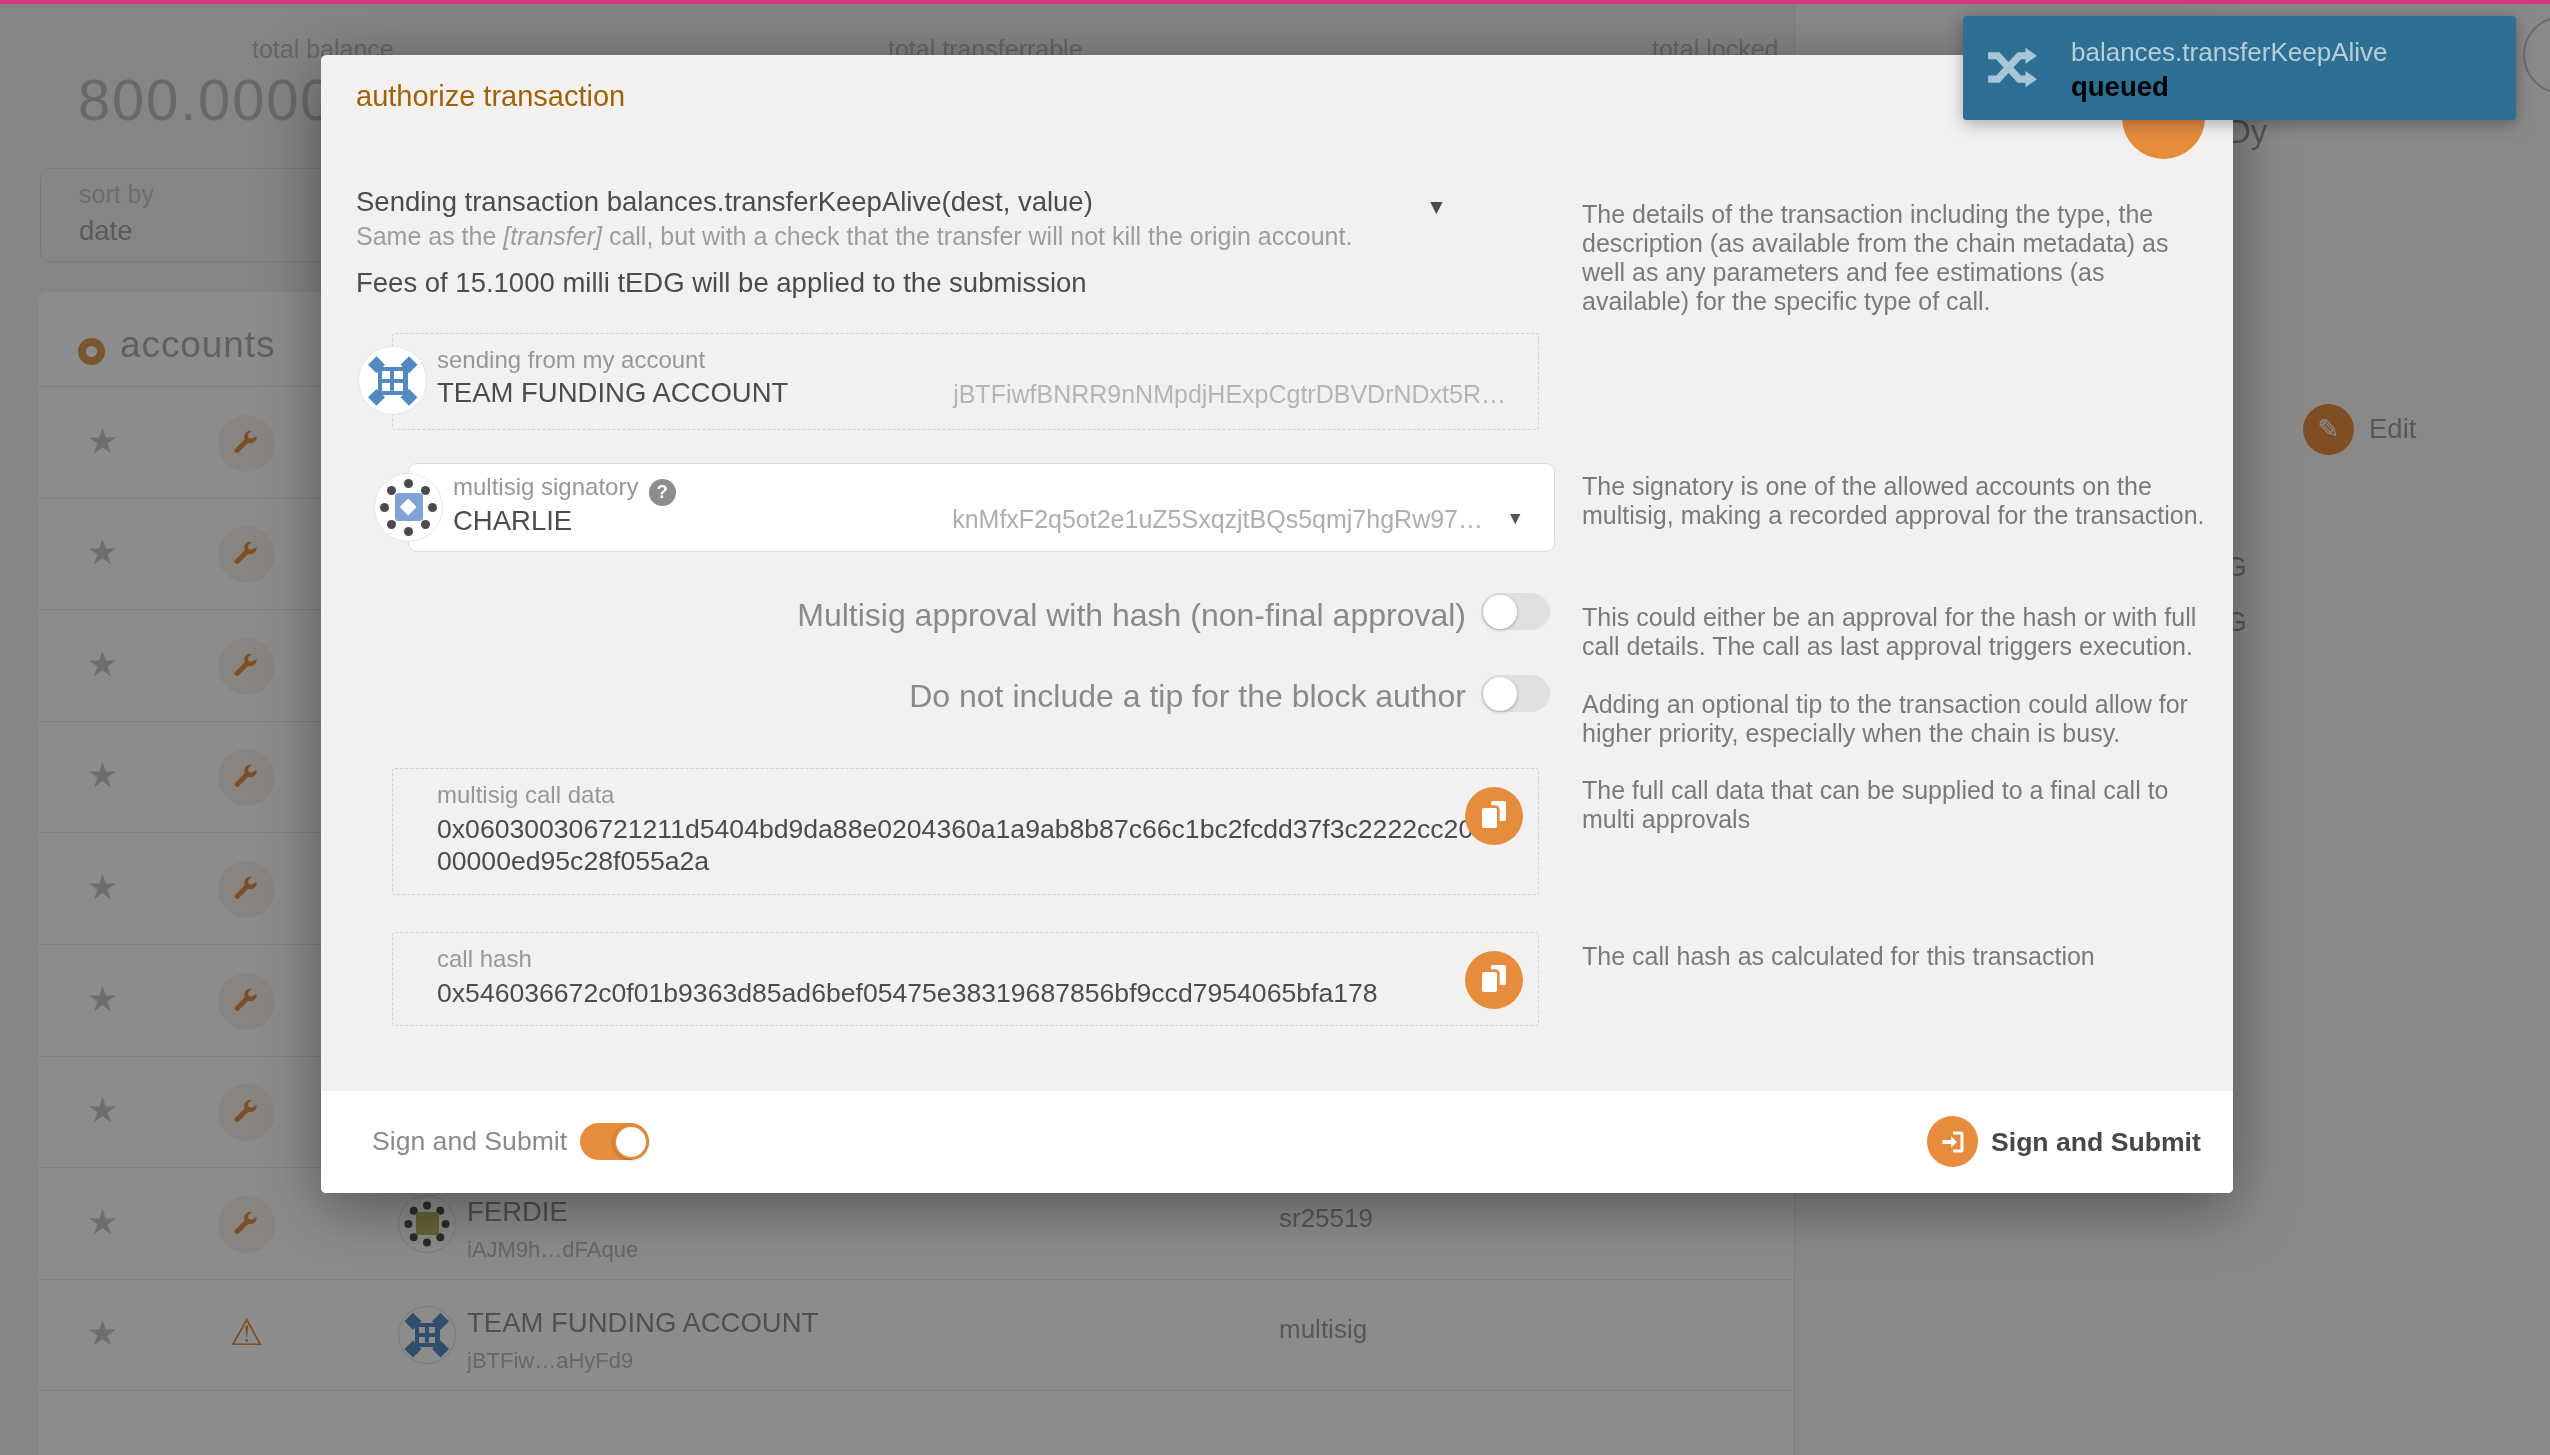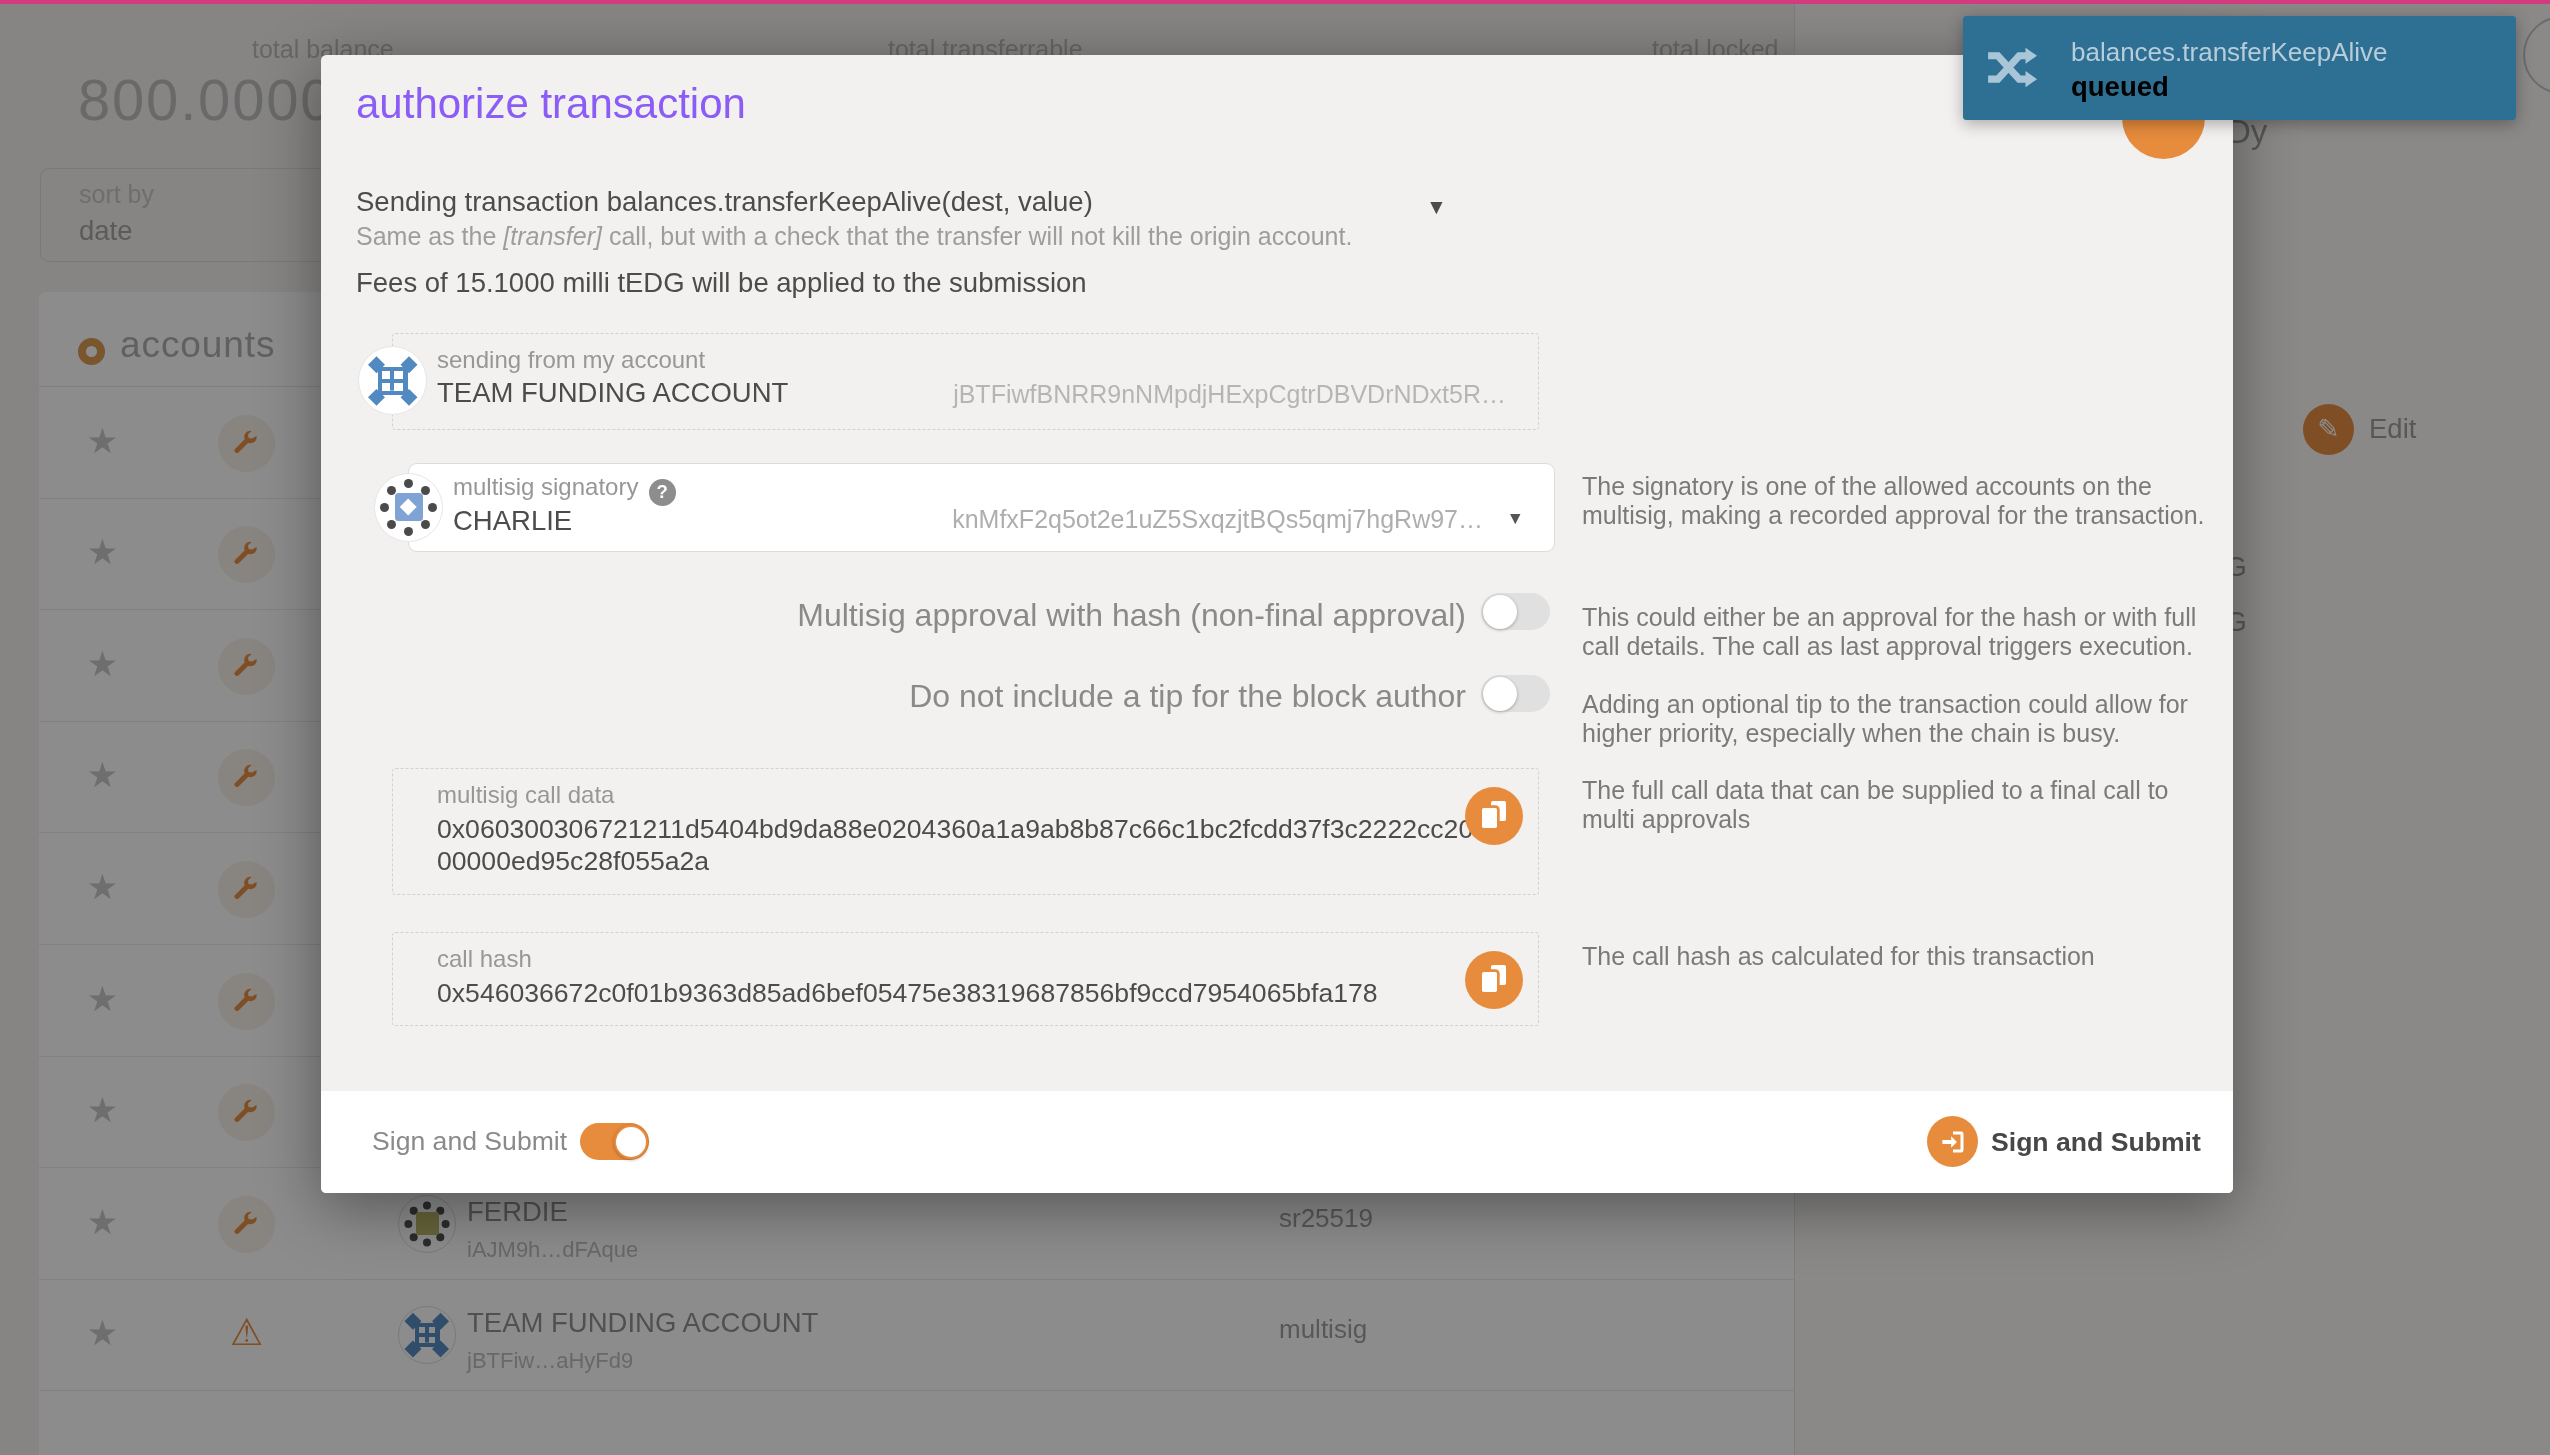--- a/index.html
+++ b/index.html
@@ -34,21 +34,21 @@
   .panel-frag-b { position:absolute; left:430px; top:606px; font-size:28px; color:#9c9c9c; }
   .edit-btn-icon { position:absolute; left:508px; top:404px; width:51px; height:51px; border-radius:50%; background:#e78b3d; color:#fff; text-align:center; line-height:50px; font-size:26.6px; }
   .edit-label { position:absolute; left:574px; top:413px; font-size:27.5px; color:#9c9c9c; }
 
   
   .dim { position:absolute; inset:0; background:rgba(10,10,10,0.47); z-index:10; }
   .topbar { position:absolute; left:0; top:0; width:100%; height:4.4px; background:#d23c7e; z-index:50; }
 
   
   .modal { position:absolute; left:321px; top:55px; width:1912px; height:1138px; background:#f2f1ef; border-radius:5.3px; z-index:20; box-shadow:0 12.4px 62px rgba(0,0,0,0.4); }
-  .m-title { position:absolute; left:35px; top:25px; font-size:42px; color:#8b5cf6; font-weight:400; }
+  .m-title { position:absolute; left:35px; top:25px; font-size:29px; color:#a16207; font-weight:400; }
   .m-sending { position:absolute; left:35px; top:131px; font-size:27.5px; color:#4c4c4c; }
   .m-caret1 { position:absolute; left:1105px; top:140px; font-size:21px; color:#4c4c4c; cursor:pointer; }
   .m-desc { position:absolute; left:35px; top:167px; font-size:25px; color:#9d9d9d; }
   .m-desc .em { font-style:italic; }
   .m-fees { position:absolute; left:35px; top:212px; font-size:27.5px; color:#4c4c4c; }
 
   .dashed-box { position:absolute; left:71px; width:1147px; border:1.8px dashed #d1d1d1; border-radius:3.5px; }
   .solid-box  { position:absolute; left:87px; width:1147px; background:#fff; border:1.8px solid #dcdcdc; border-radius:8.9px; }
   .box-label { position:absolute; left:44px; top:11.5px; font-size:24px; color:#979797; }
   .box-name  { position:absolute; left:44px; top:43px; font-size:27.5px; color:#4c4c4c; }
@@ -270,20 +270,21 @@
   </div>
 
   <div class="dashed-box" style="top:877px; height:94px;">
     <span class="box-label">call hash</span>
     <div class="data-value">0x546036672c0f01b9363d85ad6bef05475e38319687856bf9ccd7954065bfa178</div>
     <span class="copy-btn">
         <span class="copy-glyph"></span>
       </span>
   </div>
 
+  <div class="help-p" style="top:145px">The details of the transaction including the type, the description (as available from the chain metadata) as well as any parameters and fee estimations (as available) for the specific type of call.</div>
   <div class="help-p" style="top:417px">The signatory is one of the allowed accounts on the multisig, making a recorded approval for the transaction.</div>
   <div class="help-p" style="top:548px">This could either be an approval for the hash or with full call details. The call as last approval triggers execution.</div>
   <div class="help-p" style="top:635px">Adding an optional tip to the transaction could allow for higher priority, especially when the chain is busy.</div>
   <div class="help-p" style="top:721px">The full call data that can be supplied to a final call to multi approvals</div>
   <div class="help-p" style="top:887px">The call hash as calculated for this transaction</div>
 
   <div class="m-footer">
     <span class="f-toggle-label">Sign and Submit</span>
     <div class="toggle on f-toggle">
         <span class="knob"></span>

